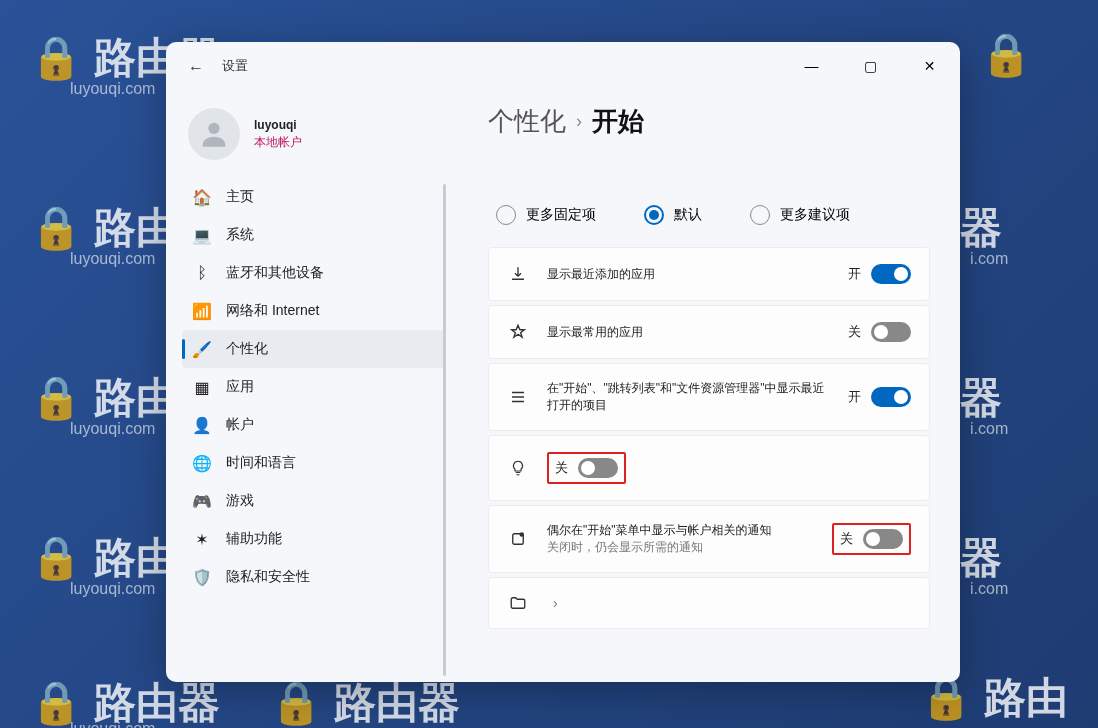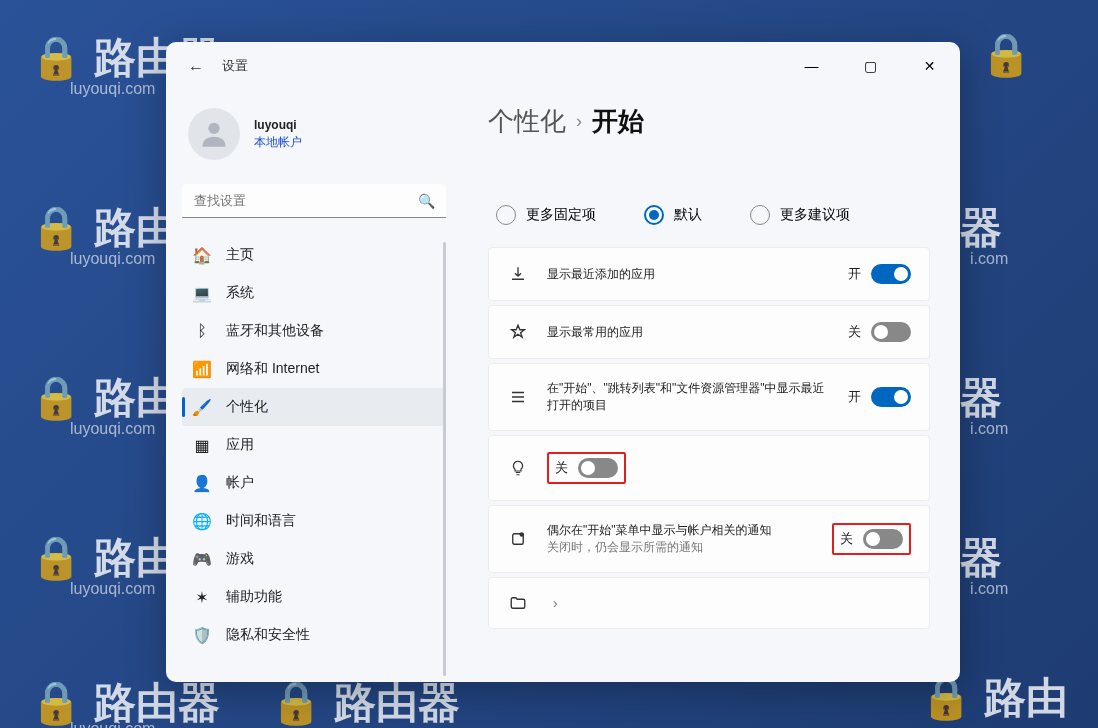--- a/index.html
+++ b/index.html
@@ -13,21 +13,21 @@
 .back-btn { width: 32px; height: 32px; display: flex; align-items: center; justify-content: center; font-size: 16px; color: #333; cursor: pointer; }
 .title-text { margin-left: 10px; font-size: 13px; color: #333; }
 .win-controls { margin-left: auto; display: flex; gap: 14px; font-size: 14px; }
 .win-btn { width: 45px; height: 32px; display: flex; align-items: center; justify-content: center; cursor: pointer; }
 .window-body { flex: 1; display: flex; overflow: hidden; }
 .sidebar { width: 296px; display: flex; flex-direction: column; padding: 8px 16px 0 16px; }
 .profile { display: flex; align-items: center; gap: 14px; padding: 10px 6px 18px 6px; }
 .avatar { width: 52px; height: 52px; border-radius: 50%; background: #e1e5ea; display: flex; align-items: center; justify-content: center; }
 .avatar svg { width: 34px; height: 34px; fill: #b0b6bf; }
 .profile-info .name { font-size: 12px; font-weight: 600; color: #222; }
-.profile-info .sub { font-size: 12px; color: #1d4ed8; margin-top: 2px; }
+.profile-info .sub { font-size: 12px; color: #be185d; margin-top: 2px; }
 .search { position: relative; margin: 6px 0 18px 0; }
 .search input { width: 100%; height: 34px; border: none; border-bottom: 1px solid #888; background: #fdfdfd; border-radius: 4px 4px 0 0; padding: 0 34px 0 12px; font-size: 13px; outline: none; }
 .search .sicon { position: absolute; right: 10px; top: 9px; font-size: 14px; color: #555; }
 .navlist { flex: 1; overflow-y: auto; position: relative; }
 .navlist::after { content:""; position:absolute; right:0; top:6px; bottom:6px; width:3px; background:#c8ccd2; border-radius:2px; }
 .nav-item { display: flex; align-items: center; gap: 14px; height: 38px; padding: 0 10px; border-radius: 4px; cursor: pointer; font-size: 14px; color: #222; }
 .nav-item.active { background: #e8ebef; position: relative; }
 .nav-item.active::before { content: ""; position: absolute; left: 0; top: 9px; bottom: 9px; width: 3px; background: #0067c0; border-radius: 2px; }
 .nav-icon { width: 20px; height: 20px; display: flex; align-items: center; justify-content: center; font-size: 16px; }
 .main { flex: 1; padding: 8px 30px 20px 26px; overflow-y: auto; }
@@ -100,24 +100,20 @@
           <svg viewBox="0 0 24 24">
               <circle cx="12" cy="8" r="4"></circle>
               <path d="M4 20c0-4 4-6 8-6s8 2 8 6v1H4z"></path>
             </svg>
         </div>
         <div class="profile-info">
           <div class="name">luyouqi</div>
           <div class="sub">本地帐户</div>
         </div>
       </div>
-      <div class="search">
-        <input type="text" placeholder="查找设置" style="">
-        <span class="sicon">🔍</span>
-      </div>
       <div class="navlist" id="navlist">
           <div class="nav-item">
             <span class="nav-icon">🏠</span>
             <span>主页</span>
           </div>
           <div class="nav-item">
             <span class="nav-icon">💻</span>
             <span>系统</span>
           </div>
           <div class="nav-item">

